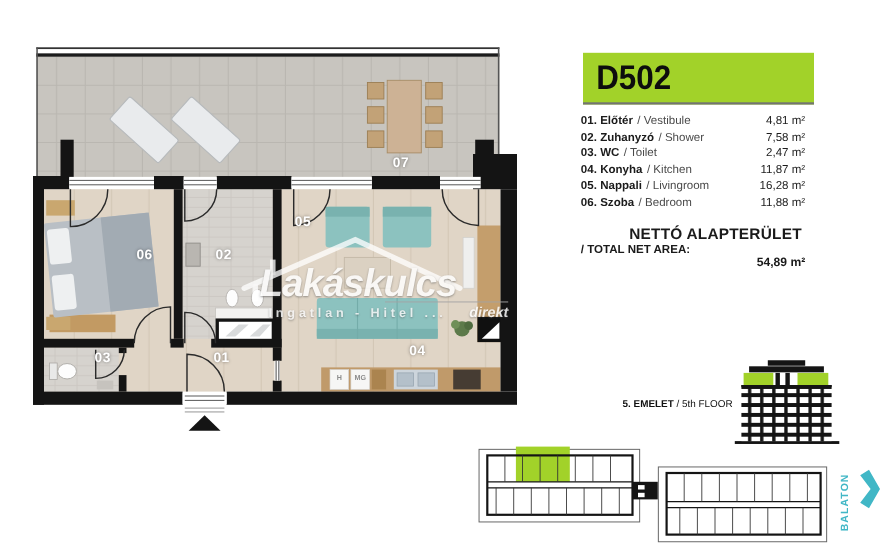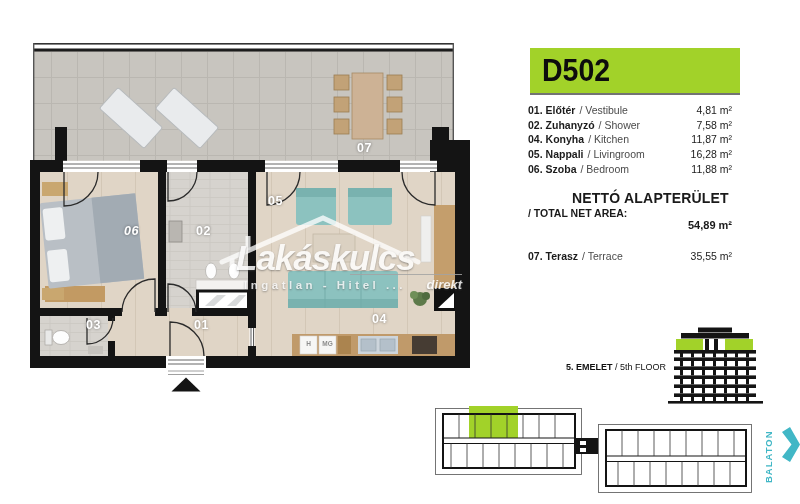--- a/index.html
+++ b/index.html
@@ -262,21 +262,21 @@
     <rect x="598.5" y="424.5" width="153" height="68" fill="none" stroke="#666" stroke-width="0.9"></rect>
     <rect x="606" y="430" width="140" height="56" fill="none" stroke="#141414" stroke-width="2"></rect>
     <path d="M606,456 H746 M606,461.5 H746" stroke="#141414" stroke-width="1.1" fill="none"></path>
     <path d="M622,430 V456 M638,430 V456 M654,430 V456 M670,430 V456 M686,430 V456 M702,430 V456 M718,430 V456 M734,430 V456" stroke="#333" stroke-width="0.8" fill="none"></path>
     <path d="M618,461.5 V486 M634,461.5 V486 M650,461.5 V486 M666,461.5 V486 M682,461.5 V486 M698,461.5 V486 M714,461.5 V486 M730,461.5 V486" stroke="#333" stroke-width="0.8" fill="none"></path>
   </g>
 
   <polygon class="g-teal" points="782,432 790,427 800,444.5 790,462 782,457 791.5,444.5"></polygon>
 </svg>
 
-<div class="rl" style="left:124px;top:224px;font-style:italic;">06</div>
+<div class="rl" style="left:124px;top:224px;">06</div>
 <div class="rl" style="left:196px;top:224px;">02</div>
 <div class="rl" style="left:268px;top:194px;">05</div>
 <div class="rl" style="left:372px;top:312px;">04</div>
 <div class="rl" style="left:86px;top:318px;">03</div>
 <div class="rl" style="left:194px;top:318px;">01</div>
 <div class="rl" style="left:357px;top:141px;">07</div>
 
 <div class="appl" style="left:300px;top:340px;">H</div>
 <div class="appl" style="left:319px;top:340px;">MG</div>
 
@@ -305,20 +305,26 @@
         <span class="len">/ Vestibule</span>
         <span class="lval">4,81 m²</span>
     </div>
     <div class="lrow">
       <span class="lnum">02.</span>
         <span class="lhu">Zuhanyzó</span>
         <span class="len">/ Shower</span>
         <span class="lval">7,58 m²</span>
     </div>
     <div class="lrow">
+      <span class="lnum">03.</span>
+        <span class="lhu">WC</span>
+        <span class="len">/ Toilet</span>
+        <span class="lval">2,47 m²</span>
+    </div>
+    <div class="lrow">
       <span class="lnum">04.</span>
         <span class="lhu">Konyha</span>
         <span class="len">/ Kitchen</span>
         <span class="lval">11,87 m²</span>
     </div>
     <div class="lrow">
       <span class="lnum">05.</span>
         <span class="lhu">Nappali</span>
         <span class="len">/ Livingroom</span>
         <span class="lval">16,28 m²</span>
@@ -332,25 +338,19 @@
   </div>
 
   <div class="total">
     <div class="t1">NETTÓ ALAPTERÜLET</div>
     <div class="t2row">
       <span class="t2">/ TOTAL NET AREA:</span>
       <span class="tval">54,89 m²</span>
     </div>
   </div>
 
-  <div class="lrow terr">
-    <span class="lnum">07.</span>
-      <span class="lhu">Terasz</span>
-      <span class="len">/ Terrace</span>
-      <span class="lval">35,55 m²</span>
-  </div>
 </div>
 
 <div class="floor-ind">
   <span class="b">5. EMELET</span><span> / 5th FLOOR</span>
 </div>
 
 <div class="balaton-label">BALATON</div>
 
 </body></html>

